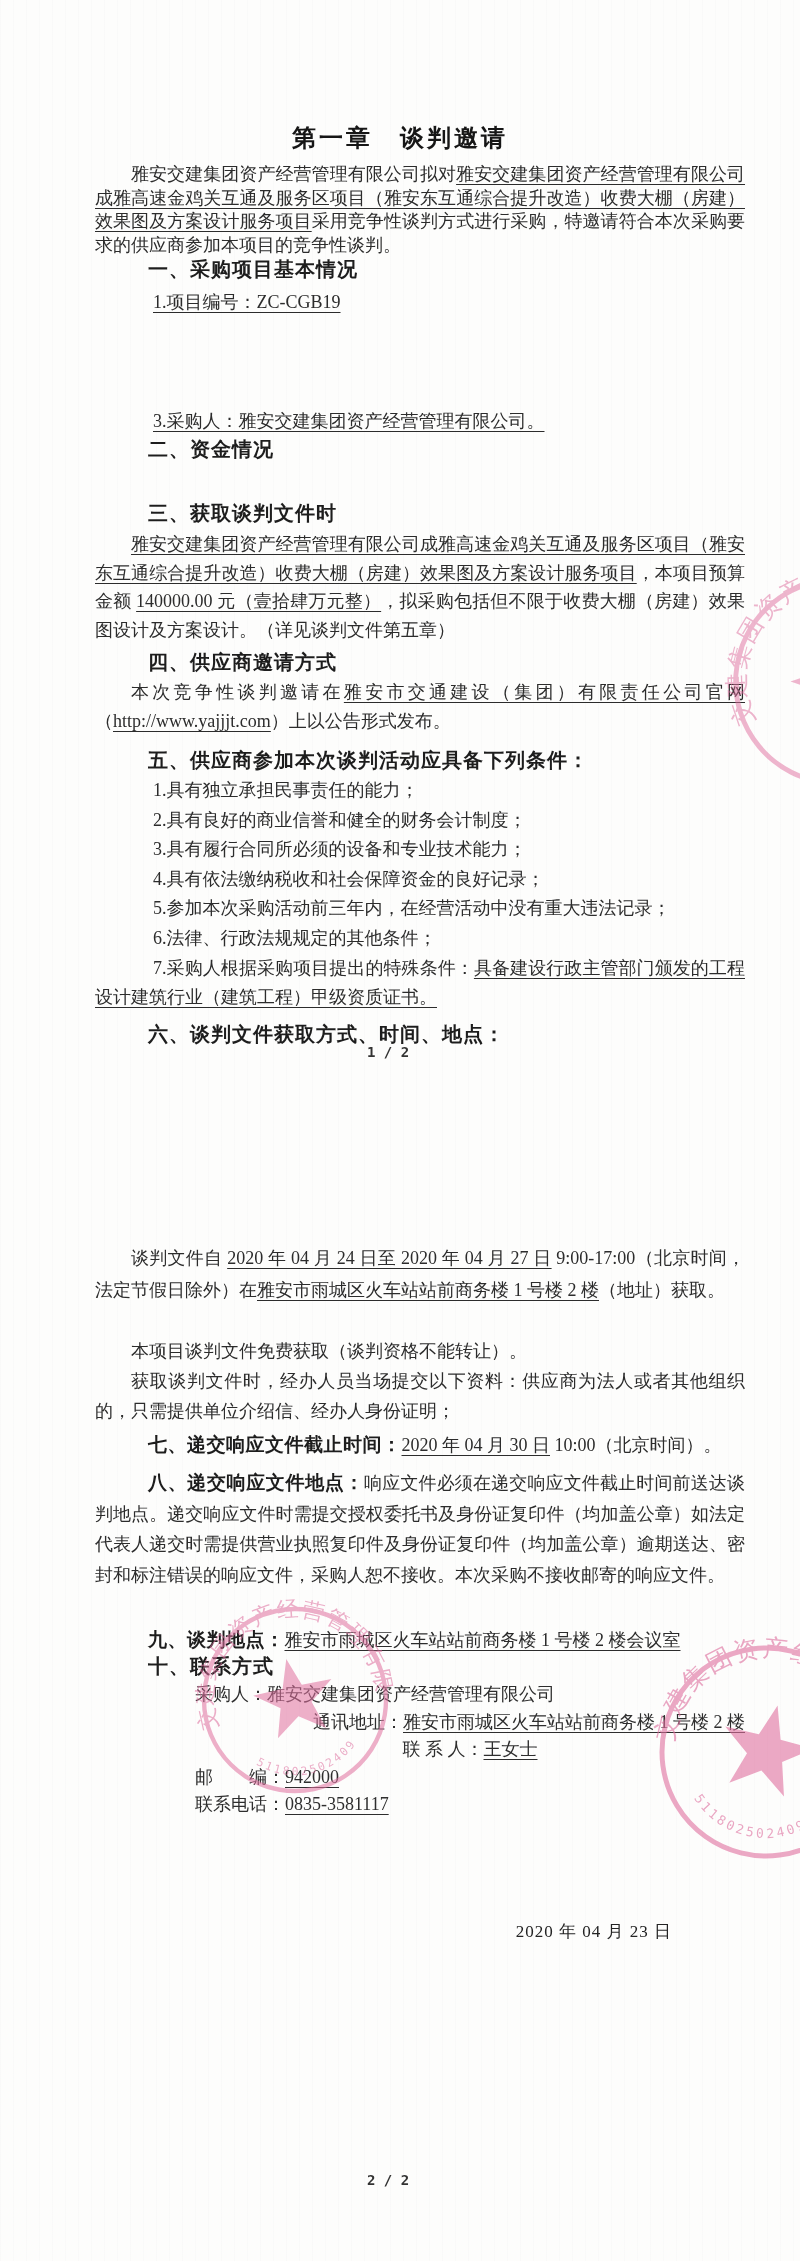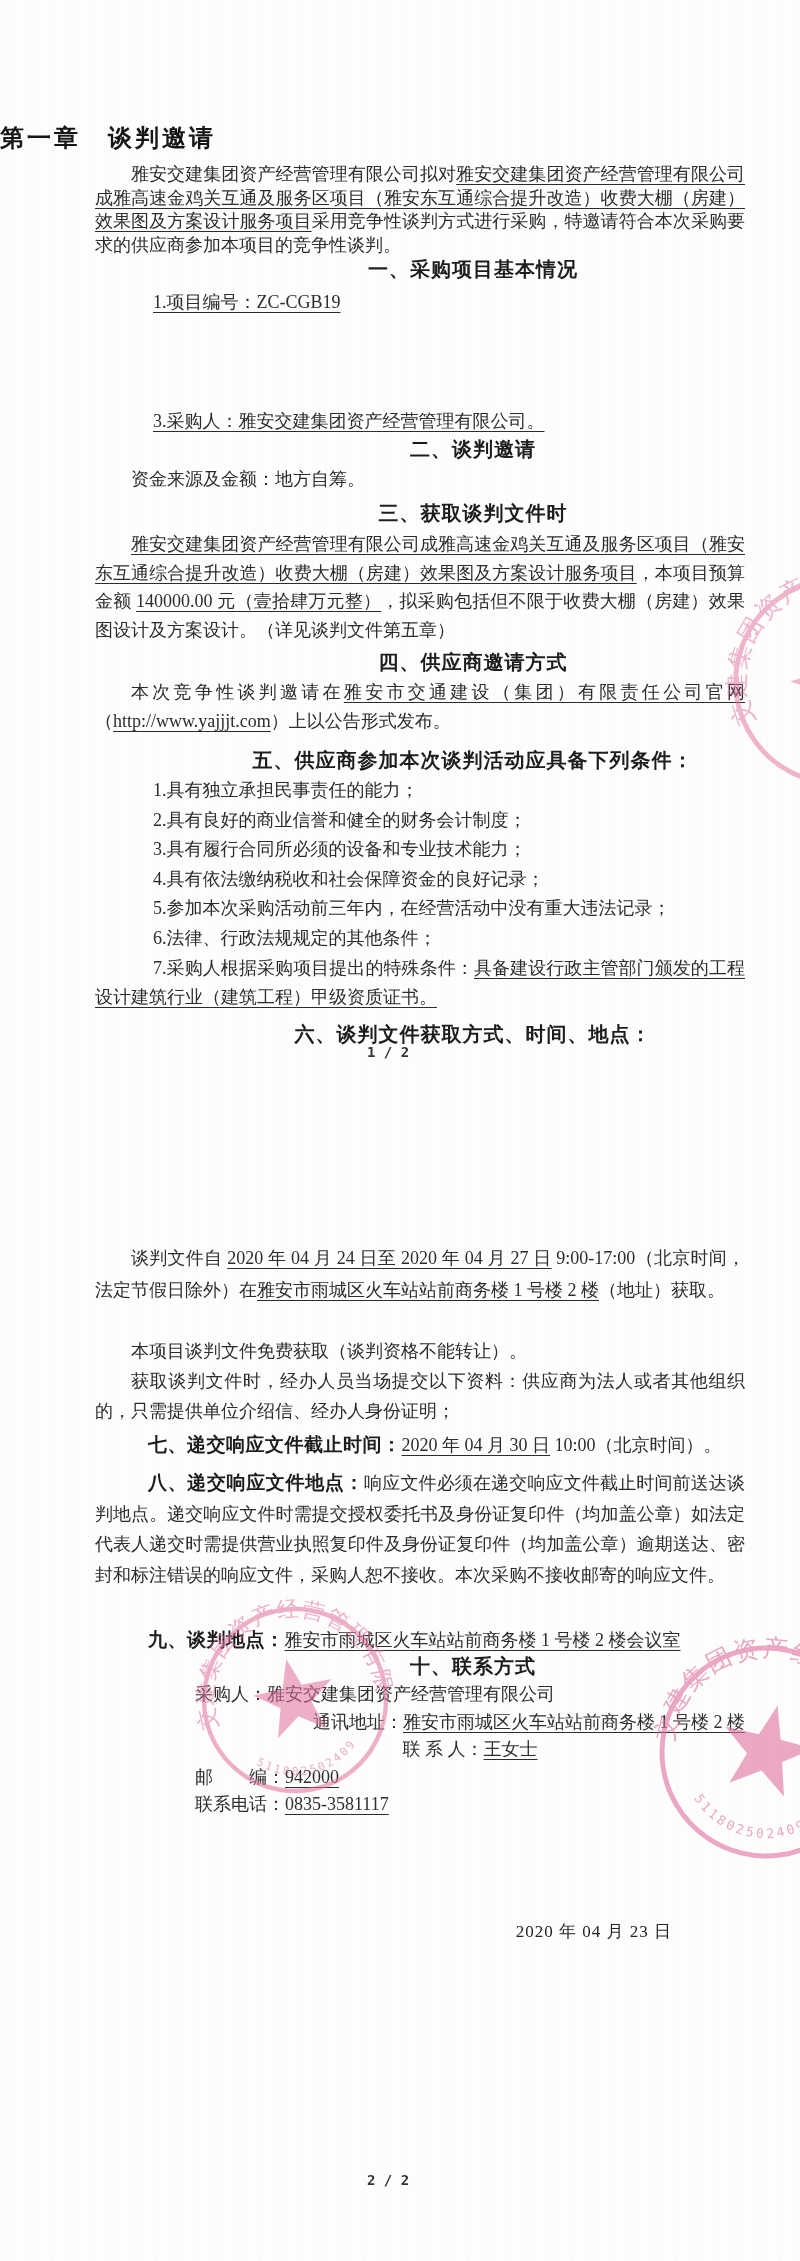--- a/index.html
+++ b/index.html
@@ -7,24 +7,24 @@
     position:relative;width:800px;height:2261px;margin:0 auto;overflow:hidden;
     background:#fdfdfc;
     background-image:repeating-linear-gradient(90deg, rgba(185,188,195,.05) 0 1px, transparent 1px 13px);
     font-family:"Liberation Serif", serif;color:#2e2e2e;
   }
   .abs{position:absolute;left:95px;width:650px;}
   .para{margin:0;font-size:18px;text-align:justify;color:#2c2c2c;}
   .indent{text-indent:36px;}
   .item{text-indent:58px;}
   .h{margin:0;font-family:"Liberation Sans",sans-serif;font-weight:700;color:#1d1d1d;font-size:20px;letter-spacing:1px;}
-  .h-ind{padding-left:53px;text-align:center;}
+  .h-ind{padding-left:53px;}
   .hb{font-family:"Liberation Sans",sans-serif;font-weight:700;font-size:19px;color:#1d1d1d;letter-spacing:.5px;}
   .u{text-decoration:underline;text-underline-offset:4px;text-decoration-thickness:1px;}
-  .title{position:absolute;left:0;top:122px;width:800px;margin:0;
+  .title{position:absolute;left:0;top:122px;width:800px;text-align:center;margin:0;
          font-family:"Liberation Sans",sans-serif;font-weight:700;font-size:24px;color:#161616;letter-spacing:3px;}
   .pageno{position:absolute;left:0;width:800px;text-align:center;margin:0;transform:translateX(-12px);
           font-family:"DejaVu Sans Mono",monospace;font-weight:700;font-size:14px;color:#333;}
   .contact-line{margin:0;padding-left:100px;font-size:18px;}
   .date-line{position:absolute;left:0;top:1920px;width:672px;text-align:right;margin:0;
              font-size:17px;color:#242424;letter-spacing:1px;}
   
   .stamp{position:absolute;pointer-events:none;}
   .stamp-ring{fill:none;stroke:#e0709f;stroke-width:5;}
   .stamp-star{fill:#e0709f;}
@@ -43,23 +43,22 @@
 
   <p class="abs para indent" style="top:163px;line-height:23.5px;"><span>雅安交建集团资产经营管理有限公司拟对</span><span class="u">雅安交建集团资产经营管理有限公司成雅高速金鸡关互通及服务区项目（雅安东互通综合提升改造）收费大棚（房建）效果图及方案设计服务项目</span><span>采用竞争性谈判方式进行采购，特邀请符合本次采购要求的供应商参加本项目的竞争性谈判。</span></p>
 
   <h2 class="abs h h-ind" style="top:256px;">一、采购项目基本情况</h2>
 
   <p class="abs para item" style="top:288px;line-height:29px;"><span class="u">1.项目编号：ZC-CGB19</span></p>
 
 
   <p class="abs para item" style="top:407px;line-height:29px;"><span class="u">3.采购人：雅安交建集团资产经营管理有限公司。</span></p>
 
-  <h2 class="abs h h-ind" style="top:436px;">二、谈判邀请</h2>
+  <h2 class="abs h h-ind" style="top:436px;">二、资金情况</h2>
 
-  <p class="abs para indent" style="top:465px;line-height:29px;">资金来源及金额：地方自筹。</p>
 
   <h2 class="abs h h-ind" style="top:500px;">三、获取谈判文件时</h2>
 
   <p class="abs para indent" style="top:530px;line-height:28.5px;"><span class="u">雅安交建集团资产经营管理有限公司成雅高速金鸡关互通及服务区项目（雅安东互通综合提升改造）收费大棚（房建）效果图及方案设计服务项目</span><span>，本项目预算金额 </span><span class="u">140000.00 元（壹拾肆万元整）</span><span>，拟采购包括但不限于收费大棚（房建）效果图设计及方案设计。（详见谈判文件第五章）</span></p>
 
   <h2 class="abs h h-ind" style="top:649px;">四、供应商邀请方式</h2>
 
   <p class="abs para indent" style="top:678px;line-height:29px;"><span>本次竞争性谈判邀请在</span><span class="u">雅安市交通建设（集团）有限责任公司官网</span><span>（</span><span class="u">http://www.yajjjt.com</span><span>）</span><span>上以公告形式发布。</span></p>
 
   <h2 class="abs h h-ind" style="top:747px;">五、供应商参加本次谈判活动应具备下列条件：</h2>

